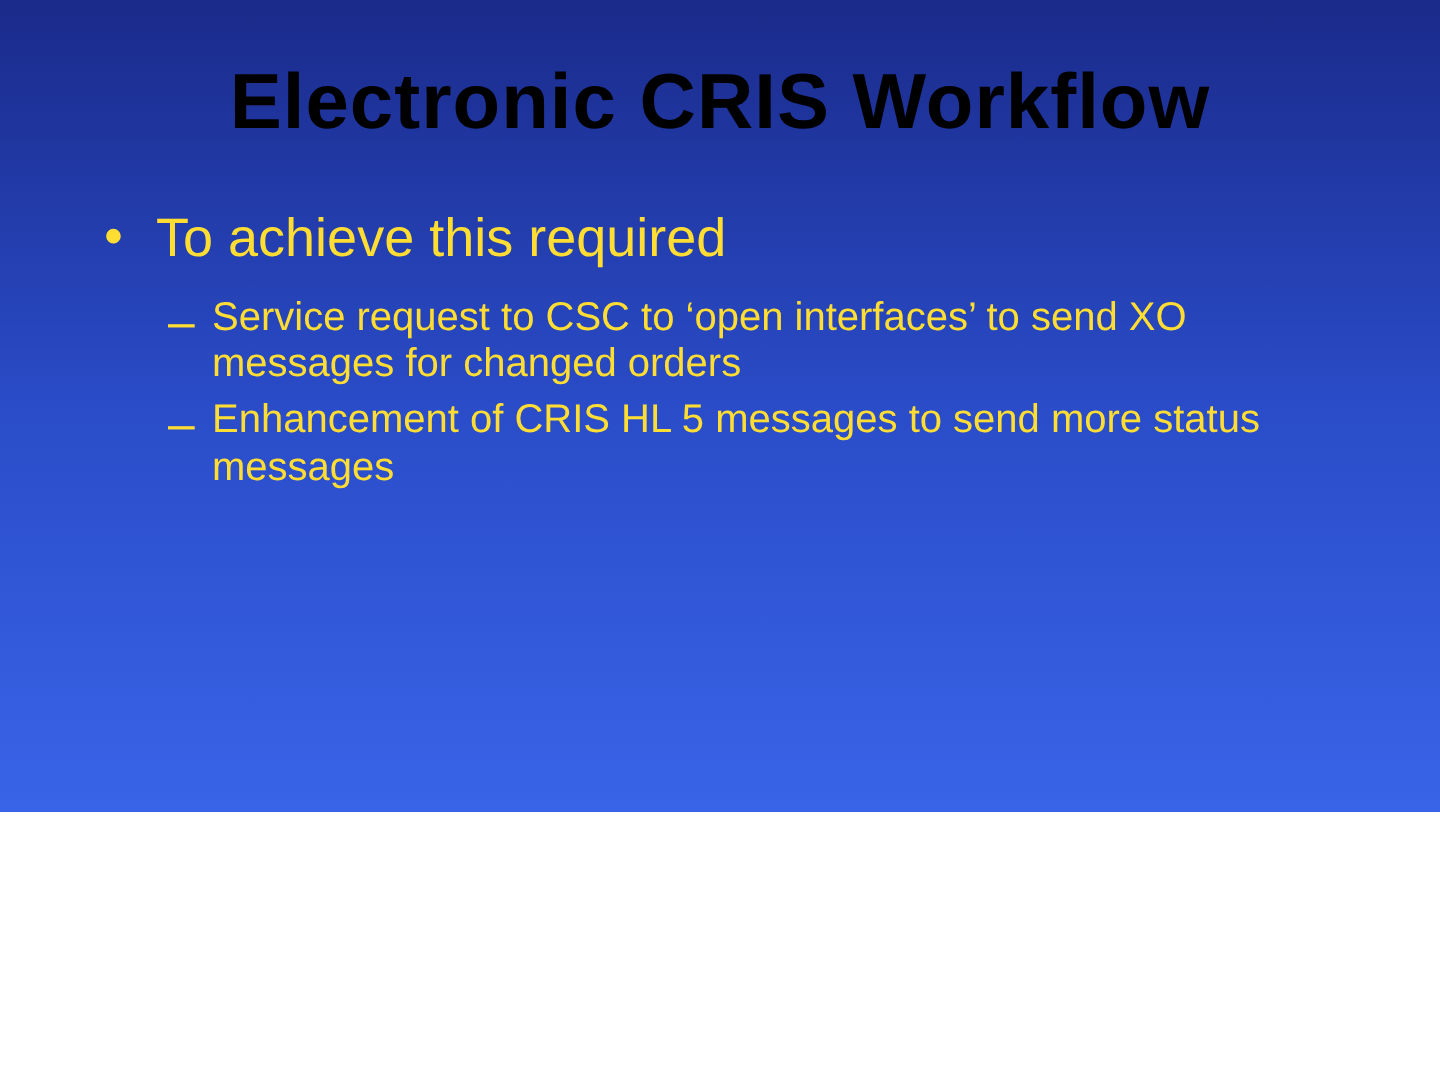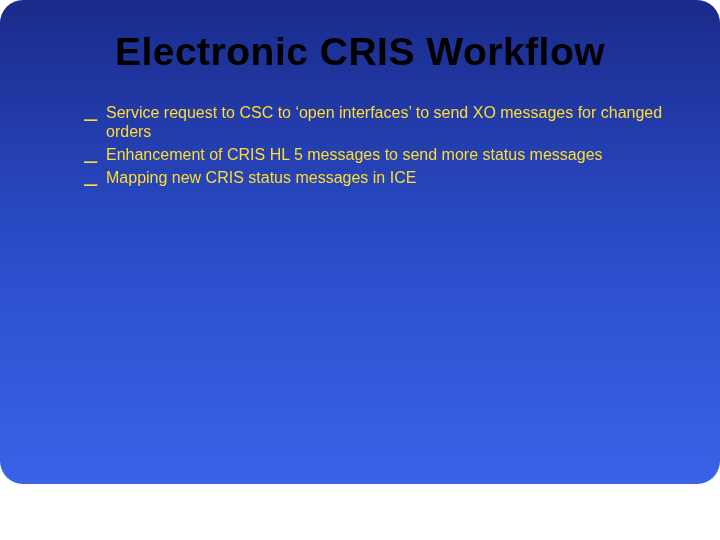--- a/index.html
+++ b/index.html
@@ -4,26 +4,25 @@
 <style>
   html, body {
     margin: 0;
     padding: 0;
     width: 720px;
     height: 540px;
     overflow: hidden;
   }
   .slide {
     width: 720px;
-    height: 484px;
+    height: 406px;
     background: linear-gradient(to bottom, #1a2a8a 0%, #2a4cc8 50%, #3964e8 100%);
     box-sizing: border-box;
     padding: 20px 40px 30px 40px;
     font-family: Arial, Helvetica, sans-serif;
-    border-radius: 23px;
   }
   .title {
     color: #000000;
     font-size: 39px;
     font-weight: bold;
     text-align: center;
     margin: 10px 0 30px 0;
     letter-spacing: 0.5px;
   }
   .bullets-l1 {
@@ -48,37 +47,37 @@
   }
   .bullets-l2 {
     list-style: none;
     padding: 0;
     margin: 12px 0 0 44px;
     color: #ffdd33;
   }
   .bullets-l2 > li {
     position: relative;
     padding-left: 22px;
-    font-size: 16px;
+    font-size: 20px;
     line-height: 1.18;
     margin-bottom: 4px;
   }
   .bullets-l2 > li::before {
     content: "–";
     position: absolute;
     left: 0;
     top: 0;
     font-size: 24px;
   }
 </style>
 </head>
 <body>
 
 <div class="slide">
   <div class="title">Electronic CRIS Workflow</div>
   <ul class="bullets-l1">
+    <li>To achieve this required</li>
   </ul>
   <ul class="bullets-l2">
     <li>Service request to CSC to ‘open interfaces’ to send XO messages for changed orders</li>
     <li>Enhancement of CRIS HL 5 messages to send more status messages</li>
-    <li>Mapping new CRIS status messages in ICE</li>
   </ul>
 </div>
 
 </body></html>

